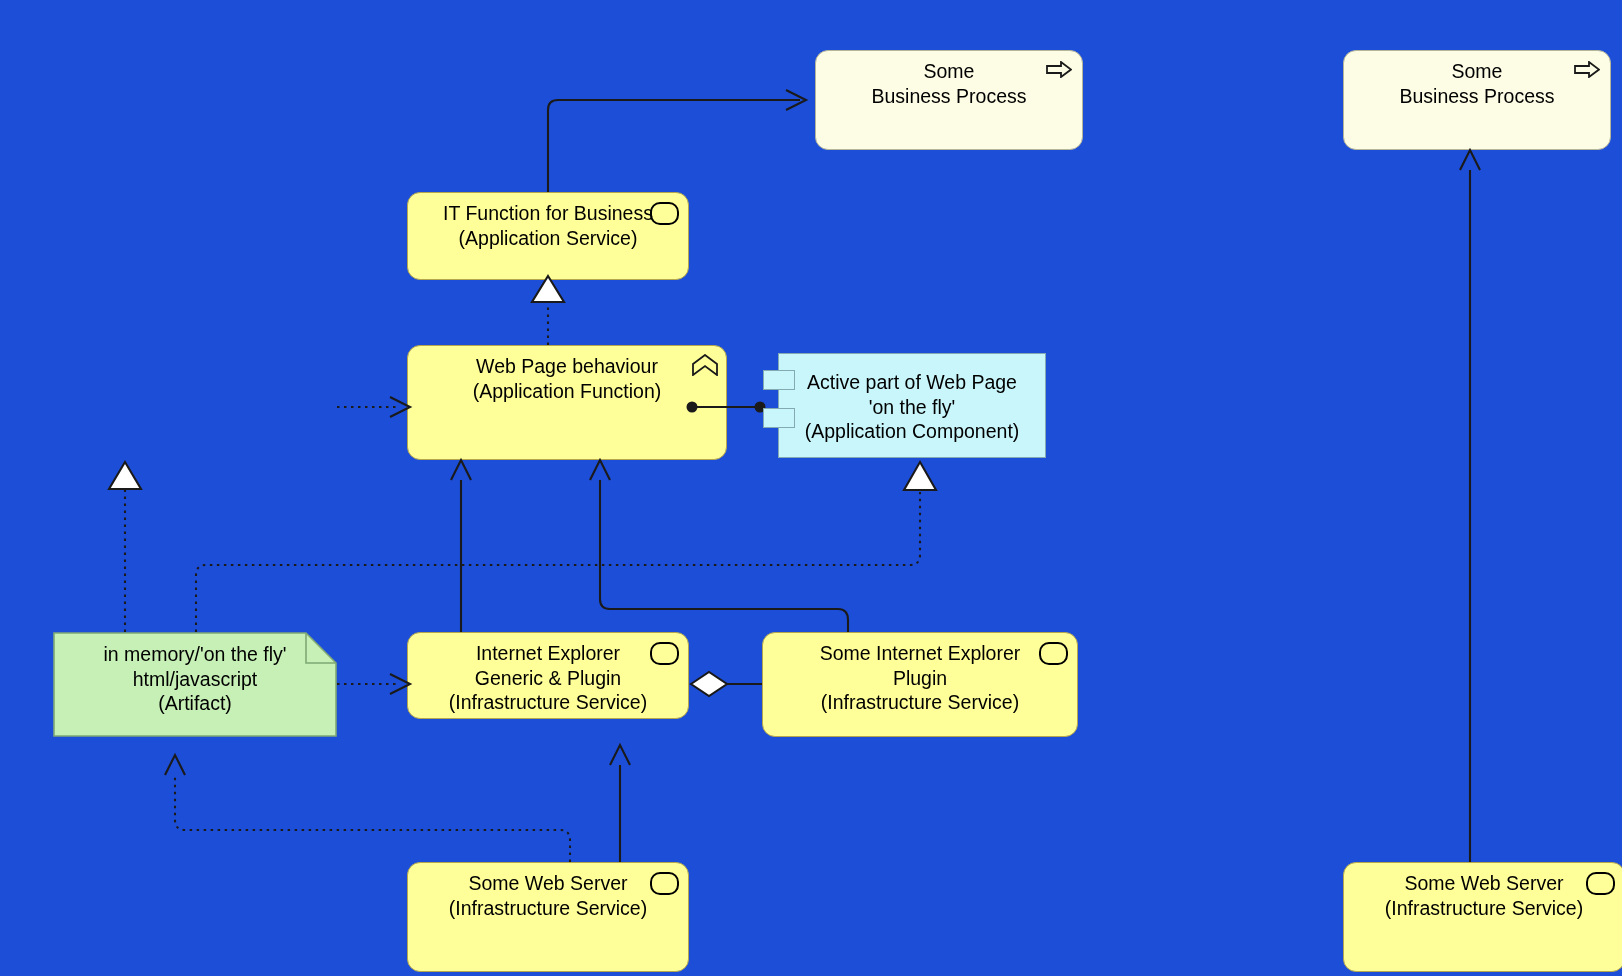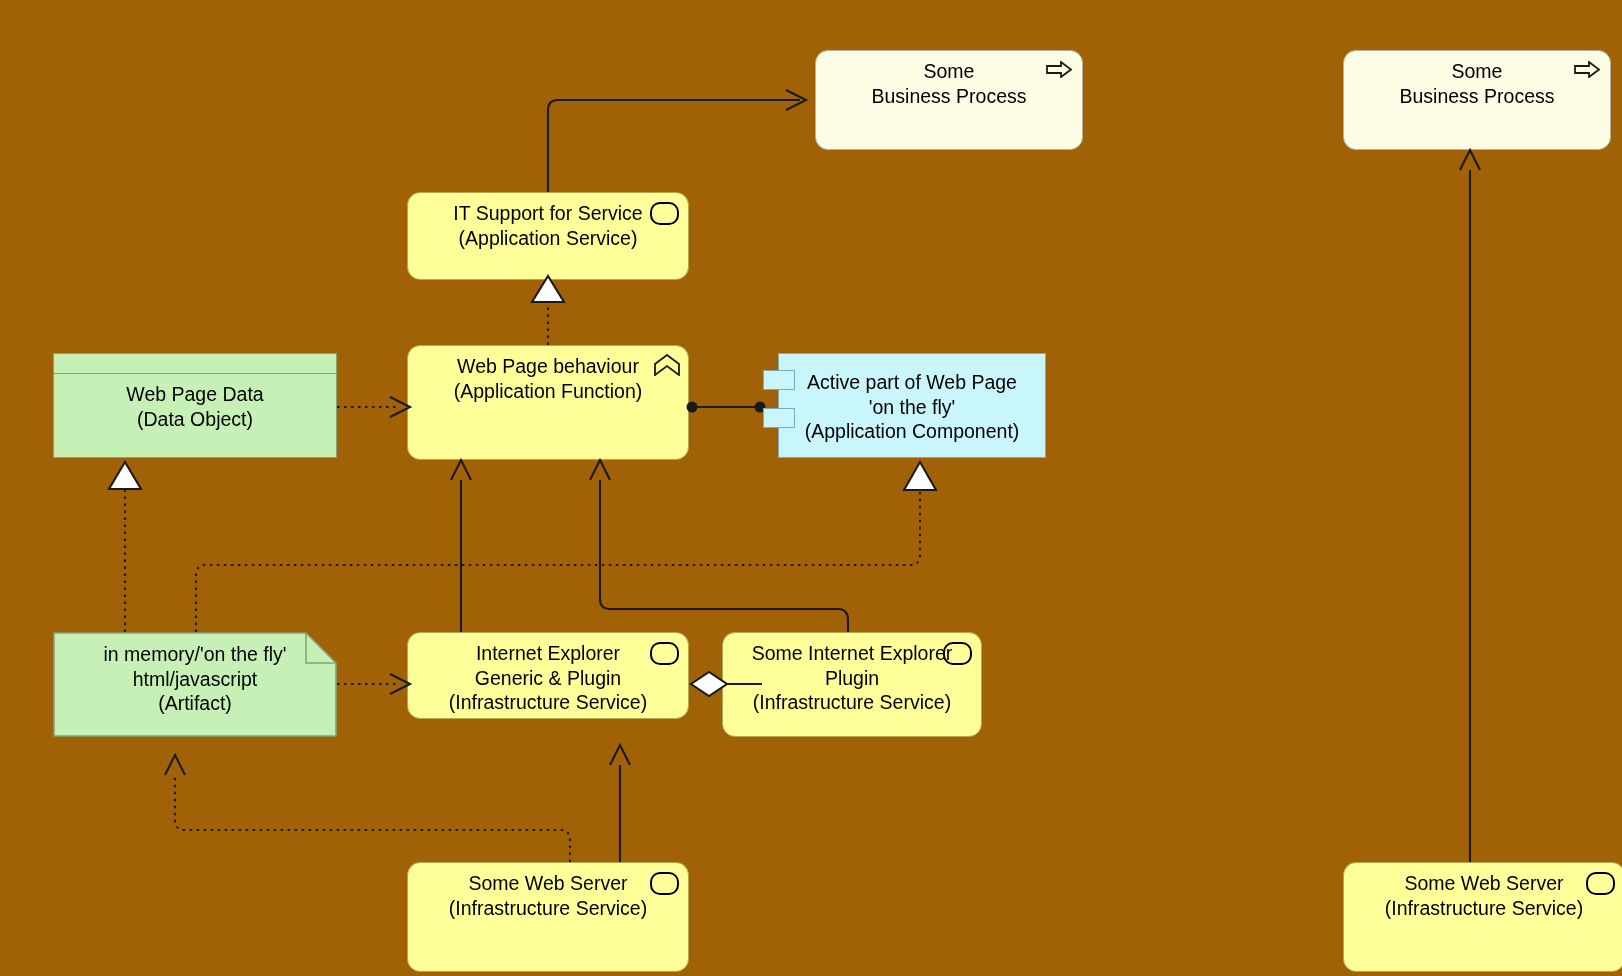--- a/index.html
+++ b/index.html
@@ -8,21 +8,21 @@
     padding: 0;
     background: #ffffff;
   }
   body {
     font-family: "Liberation Sans", sans-serif;
   }
   #canvas {
     position: relative;
     width: 1622px;
     height: 976px;
-    background: #a16207;
+    background: #1d4ed8;
     overflow: hidden;
   }
   .node {
     position: absolute;
     box-sizing: border-box;
     display: flex;
     align-items: flex-start;
     justify-content: center;
     text-align: center;
     font-size: 19.5px;
@@ -189,32 +189,27 @@
     <span class="label">Some
 Business Process</span>
     <span class="icon icon-process" style="right:10px; top:10px;">
       <svg width="26" height="17" viewBox="0 0 26 17">
         <path d="M1,5 L15,5 L15,1 L25,8.5 L15,16 L15,12 L1,12 Z" fill="none" stroke="#1a1a1a" stroke-width="1.8"></path>
       </svg>
     </span>
   </div>
 
   <div class="node rounded c-service" style="left:407px; top:192px; width:282px; height:88px;">
-    <span class="label">IT Support for Service
+    <span class="label">IT Function for Business
 (Application Service)</span>
     <span class="icon icon-service" style="right:9px; top:9px;"></span>
   </div>
 
-  <div class="node c-data" style="left:53px; top:353px; width:284px; height:105px; padding-top:28px;">
-    <span class="data-header"></span>
-    <span class="label">Web Page Data
-(Data Object)</span>
-  </div>
-
-  <div class="node rounded c-service" style="left:407px; top:345px; width:282px; height:115px;">
+
+  <div class="node rounded c-service" style="left:407px; top:345px; width:320px; height:115px;">
     <span class="label">Web Page behaviour
 (Application Function)</span>
     <span class="icon icon-function" style="right:8px; top:8px;">
       <svg width="26" height="22" viewBox="0 0 26 22">
         <path d="M1,21 L1,10 L13,1 L25,10 L25,21 L13,12 Z" fill="none" stroke="#1a1a1a" stroke-width="1.8"></path>
       </svg>
     </span>
   </div>
 
   <div class="node c-component" style="left:778px; top:353px; width:268px; height:105px; padding-top:16px;">
@@ -235,21 +230,21 @@
 (Artifact)</span>
   </div>
 
   <div class="node rounded c-service" style="left:407px; top:632px; width:282px; height:87px;">
     <span class="label">Internet Explorer
 Generic &amp; Plugin
 (Infrastructure Service)</span>
     <span class="icon icon-service" style="right:9px; top:9px;"></span>
   </div>
 
-  <div class="node rounded c-service" style="left:722px; top:632px; width:260px; height:105px;">
+  <div class="node rounded c-service" style="left:762px; top:632px; width:316px; height:105px;">
     <span class="label">Some Internet Explorer
 Plugin
 (Infrastructure Service)</span>
     <span class="icon icon-service" style="right:9px; top:9px;"></span>
   </div>
 
   <div class="node rounded c-service" style="left:407px; top:862px; width:282px; height:110px;">
     <span class="label">Some Web Server
 (Infrastructure Service)</span>
     <span class="icon icon-service" style="right:9px; top:9px;"></span>

